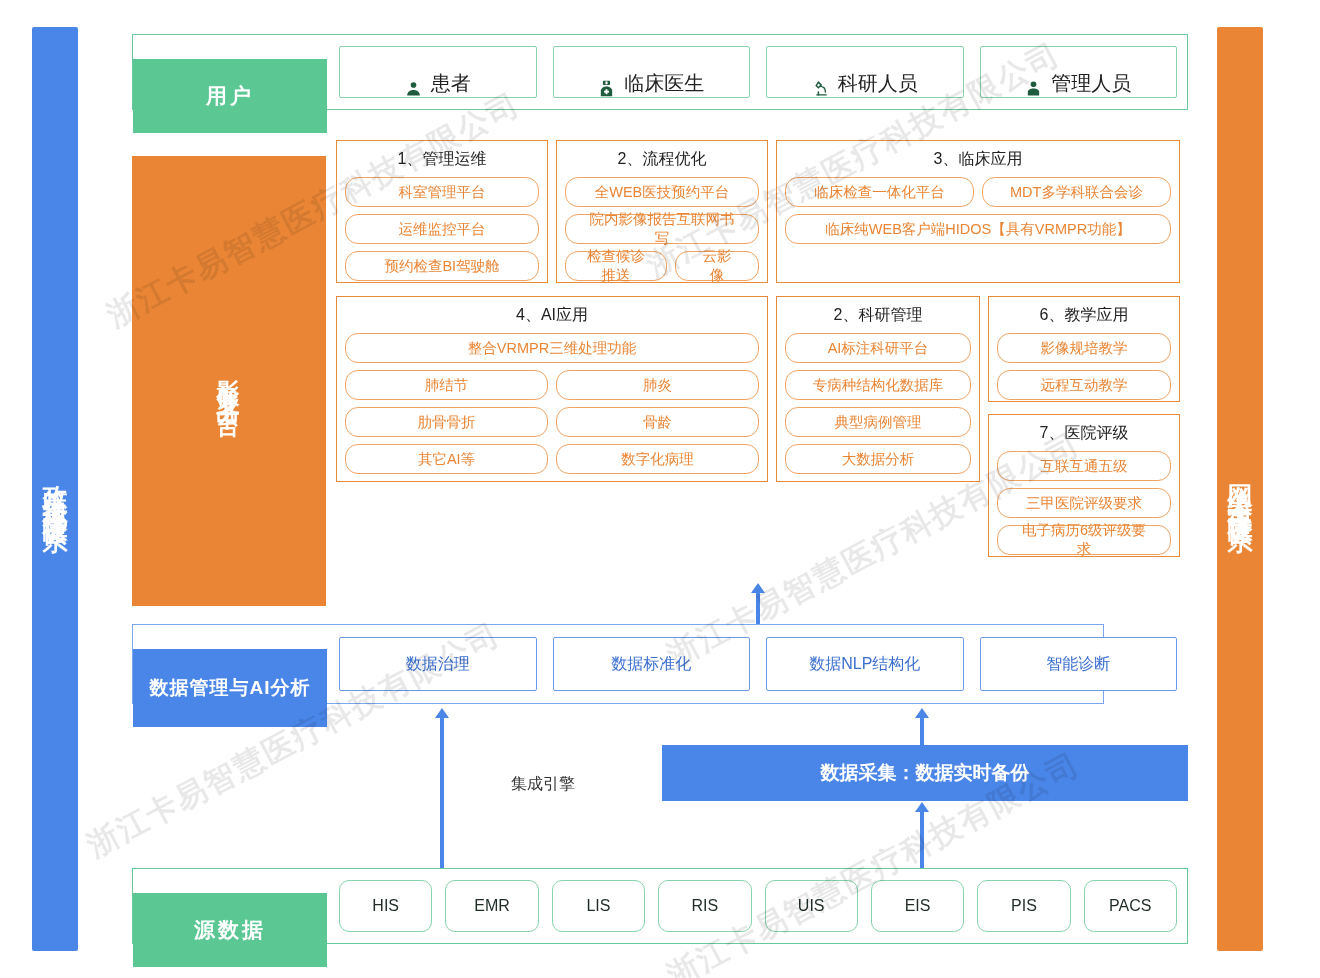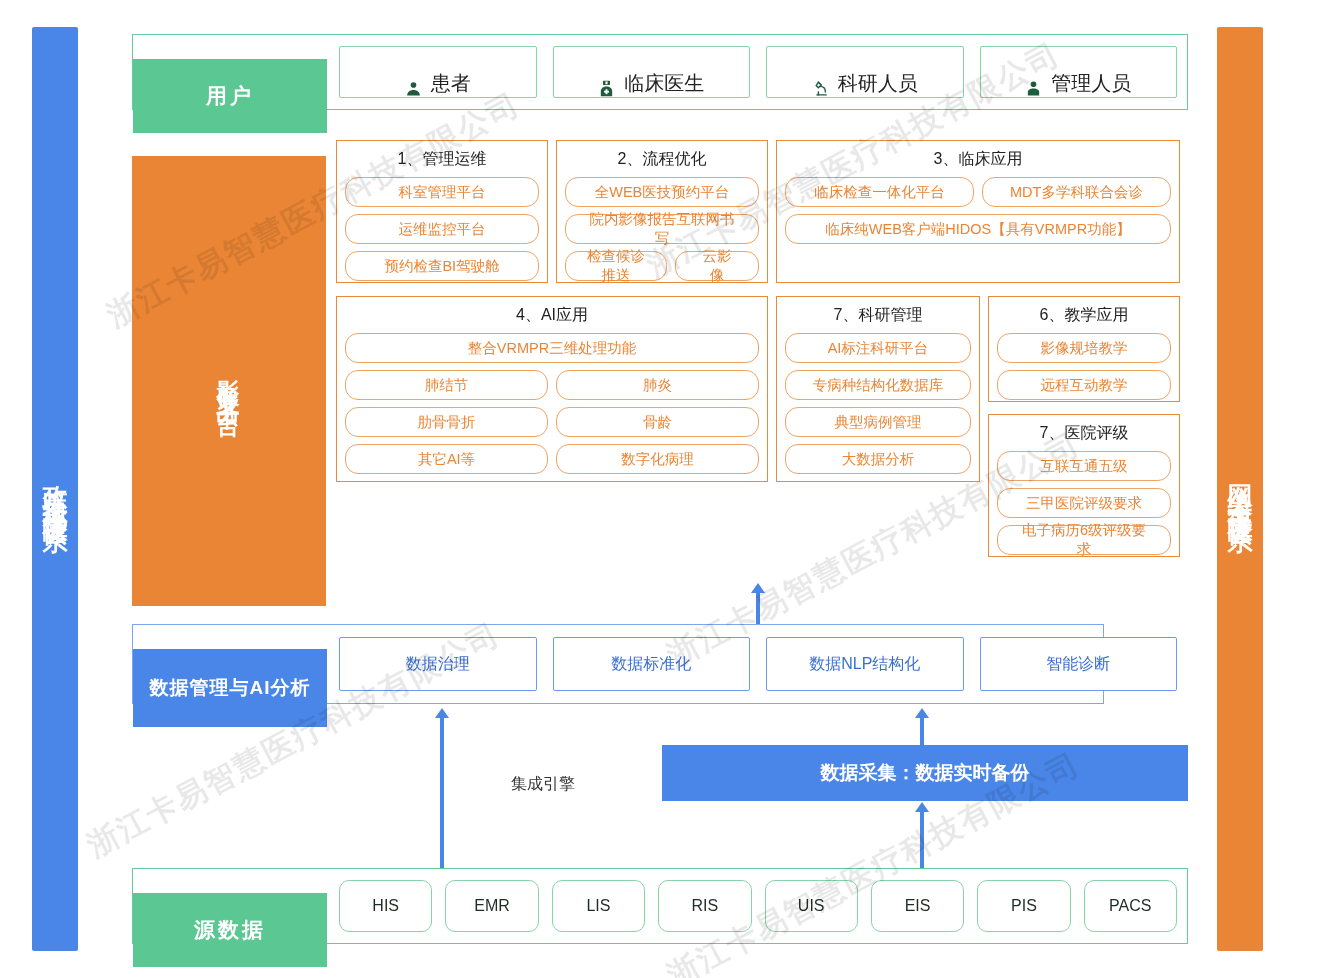--- a/index.html
+++ b/index.html
@@ -183,21 +183,21 @@
           <div class="obox">肋骨骨折</div>
           <div class="obox">骨龄</div>
         </div>
         <div class="orow" style="margin-bottom:8px;">
           <div class="obox">其它AI等</div>
           <div class="obox">数字化病理</div>
         </div>
       </div>
 
       <div class="ogroup" style="left:450px;top:164px;width:204px;height:186px;">
-        <div class="gtitle">7、科研管理</div>
+        <div class="gtitle">2、科研管理</div>
         <div class="obox">AI标注科研平台</div>
         <div class="obox">专病种结构化数据库</div>
         <div class="obox">典型病例管理</div>
         <div class="obox">大数据分析</div>
       </div>
 
       <div class="ogroup" style="left:662px;top:164px;width:192px;height:106px;">
         <div class="gtitle">6、教学应用</div>
         <div class="obox">影像规培教学</div>
         <div class="obox">远程互动教学</div>

